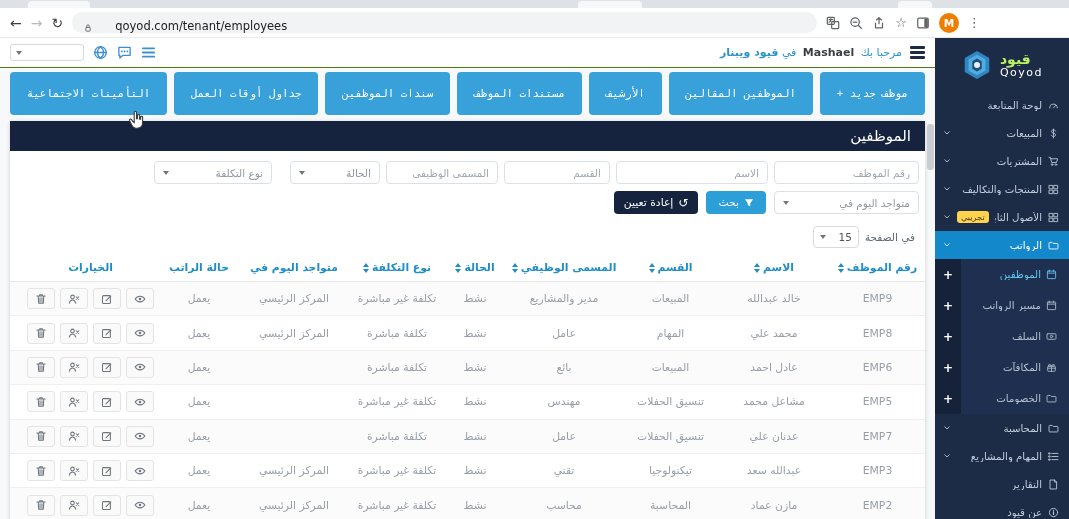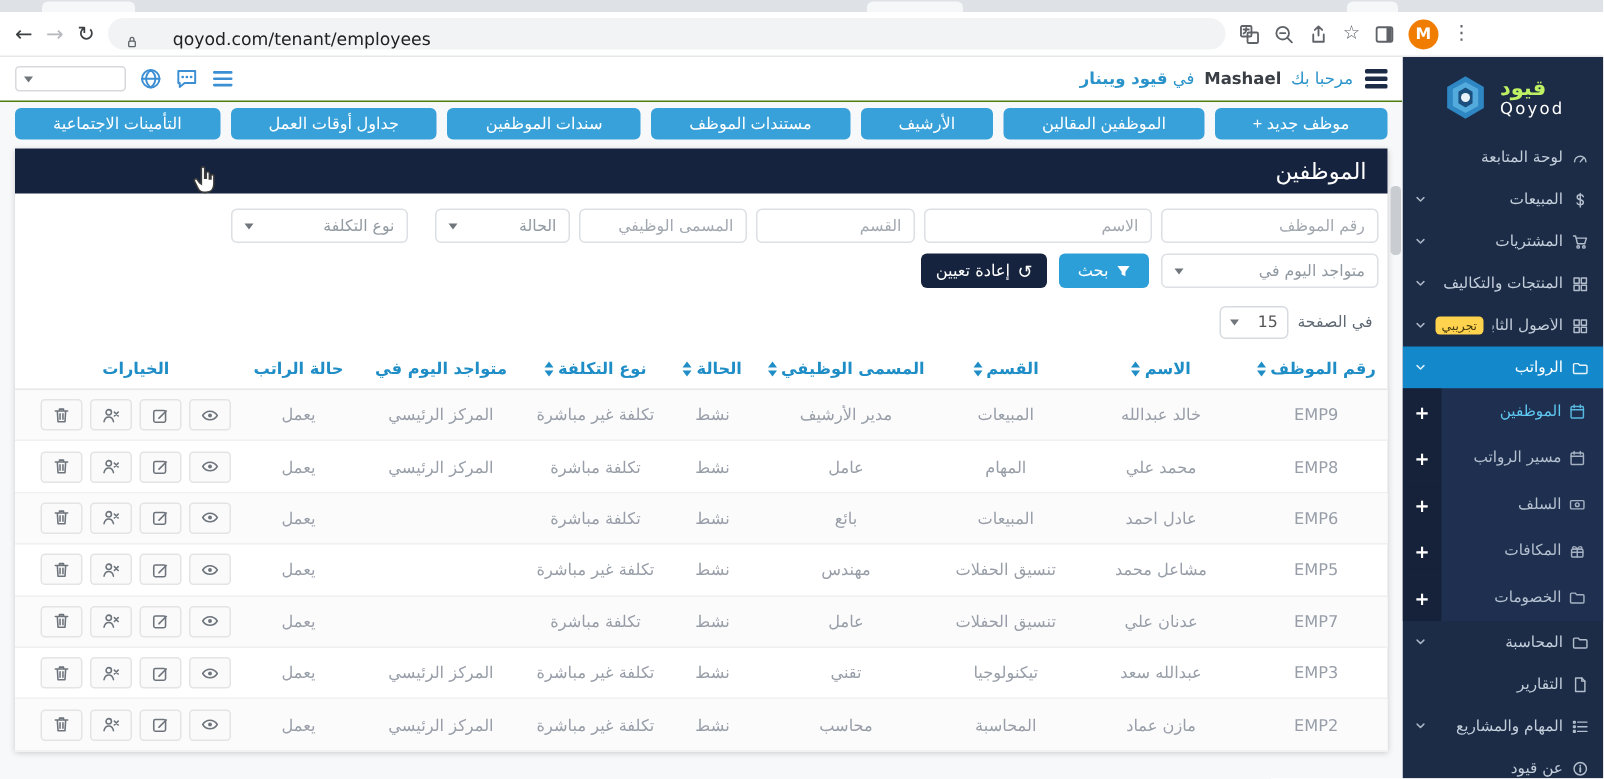--- a/index.html
+++ b/index.html
@@ -32,21 +32,21 @@
   .tb-left{display:flex;align-items:center;gap:9px}
   .minibox{width:74px;height:17px;border:1px solid #d7d9dc;border-radius:3px;background:#fff;display:flex;align-items:center;padding:0 5px;cursor:pointer}
   .tbic{width:15px;height:15px;color:#3d8fd4;cursor:pointer}
   
   .breadcrumb{padding:6px 12px 2px;font-size:10.5px}
   .bc-parent{color:#2a93c9;cursor:pointer}
   .bc-sep{color:#8a949c;margin:0 2px}
   .bc-current{color:#65707a}
   
   .actions{display:flex;gap:7px;padding:4px 10px 2px}
-  .abtn{flex:1 1 auto;background:#38a1d9;color:#fff;border:none;border-radius:4px;font-size:10.8px;font-family:Liberation Sans, sans-serif;padding:4px 6px;white-space:nowrap;cursor:pointer}
+  .abtn{flex:1 1 auto;background:#38a1d9;color:#fff;border:none;border-radius:4px;font-size:10.8px;font-family:Liberation Mono, monospace;padding:15px 6px;white-space:nowrap;cursor:pointer}
   
   .panel{margin:4px 10px 0;background:#fff;box-shadow:0 1px 4px rgba(0,0,0,.18)}
   .phead{height:30px;background:#16233e;color:#fff;display:flex;align-items:center;padding:0 14px;font-size:15px}
   .filters{padding:10px 6px 0}
   .frow{display:flex;gap:6px;align-items:center}
   .fin{height:23px;border:1px solid #dcdfe3;border-radius:4px;font-family:inherit;font-size:10.5px;padding:0 8px;color:#444;background:#fff;direction:rtl}
   .fin::placeholder{color:#a2a8b0}
   .fsel{height:23px;border:1px solid #dcdfe3;border-radius:4px;background:#fff;display:flex;align-items:center;justify-content:space-between;padding:0 8px;color:#9199a1;font-size:10.5px;cursor:pointer}
   .caret{width:0;height:0;border-left:3.5px solid transparent;border-right:3.5px solid transparent;border-top:4px solid #70767c}
   .w145{width:145px}.w152{width:152px}.w106{width:106px}.w112{width:112px}.w90{width:90px}.w118{width:118px}
@@ -297,21 +297,21 @@
             </div>
             <div class="hcell">
               <span>الخيارات</span>
             </div>
           </div>
         <div id="tbody">
             <div class="trow grid9">
               <div class="tcell">EMP9</div>
               <div class="tcell">خالد عبدالله</div>
               <div class="tcell">المبيعات</div>
-              <div class="tcell">مدير الأرشيف</div>
+              <div class="tcell">مدير والمشاريع</div>
               <div class="tcell">نشط</div>
               <div class="tcell">تكلفة غير مباشرة</div>
               <div class="tcell">المركز الرئيسي</div>
               <div class="tcell">يعمل</div>
               <div class="opts">
                 <button class="obtn">
                   <span class="ic">
                     <svg viewBox="0 0 16 16" fill="none" stroke="currentColor" stroke-width="1.4" stroke-linecap="round" stroke-linejoin="round">
                       <path d="M1.5 8s2.4-3.8 6.5-3.8S14.5 8 14.5 8 12.1 11.8 8 11.8 1.5 8 1.5 8z"></path>
                       <circle cx="8" cy="8" r="1.7" fill="currentColor" stroke="none"></circle>
@@ -773,41 +773,41 @@
             <span class="lab">المحاسبة</span>
             <span class="ic chev">
               <svg viewBox="0 0 16 16" fill="none" stroke="currentColor" stroke-width="1.4" stroke-linecap="round" stroke-linejoin="round">
                 <path d="M3.5 5.5l4.5 4.5 4.5-4.5" stroke-width="2"></path>
               </svg>
             </span>
           </div>
           <div class="sitem">
             <span class="ic sic">
               <svg viewBox="0 0 16 16" fill="none" stroke="currentColor" stroke-width="1.4" stroke-linecap="round" stroke-linejoin="round">
-                <path d="M3.5 1.5h6l3 3v10h-9z"></path>
-                <path d="M9.5 1.5v3h3"></path>
-              </svg>
-            </span>
-            <span class="lab">التقارير</span>
-          </div>
-          <div class="sitem">
-            <span class="ic sic">
-              <svg viewBox="0 0 16 16" fill="none" stroke="currentColor" stroke-width="1.4" stroke-linecap="round" stroke-linejoin="round">
                 <path d="M5.5 3.5h9M5.5 8h9M5.5 12.5h9"></path>
                 <rect x="1.5" y="2.8" width="1.6" height="1.6"></rect>
                 <rect x="1.5" y="7.2" width="1.6" height="1.6"></rect>
                 <rect x="1.5" y="11.7" width="1.6" height="1.6"></rect>
               </svg>
             </span>
             <span class="lab">المهام والمشاريع</span>
             <span class="ic chev">
               <svg viewBox="0 0 16 16" fill="none" stroke="currentColor" stroke-width="1.4" stroke-linecap="round" stroke-linejoin="round">
                 <path d="M3.5 5.5l4.5 4.5 4.5-4.5" stroke-width="2"></path>
               </svg>
             </span>
+          </div>
+          <div class="sitem">
+            <span class="ic sic">
+              <svg viewBox="0 0 16 16" fill="none" stroke="currentColor" stroke-width="1.4" stroke-linecap="round" stroke-linejoin="round">
+                <path d="M3.5 1.5h6l3 3v10h-9z"></path>
+                <path d="M9.5 1.5v3h3"></path>
+              </svg>
+            </span>
+            <span class="lab">التقارير</span>
           </div>
           <div class="sitem">
             <span class="ic sic">
               <svg viewBox="0 0 16 16" fill="none" stroke="currentColor" stroke-width="1.4" stroke-linecap="round" stroke-linejoin="round">
                 <circle cx="8" cy="8" r="6"></circle>
                 <path d="M8 7.2v3.6M8 4.9v.2" stroke-width="1.8"></path>
               </svg>
             </span>
             <span class="lab">عن قيود</span>
           </div>

